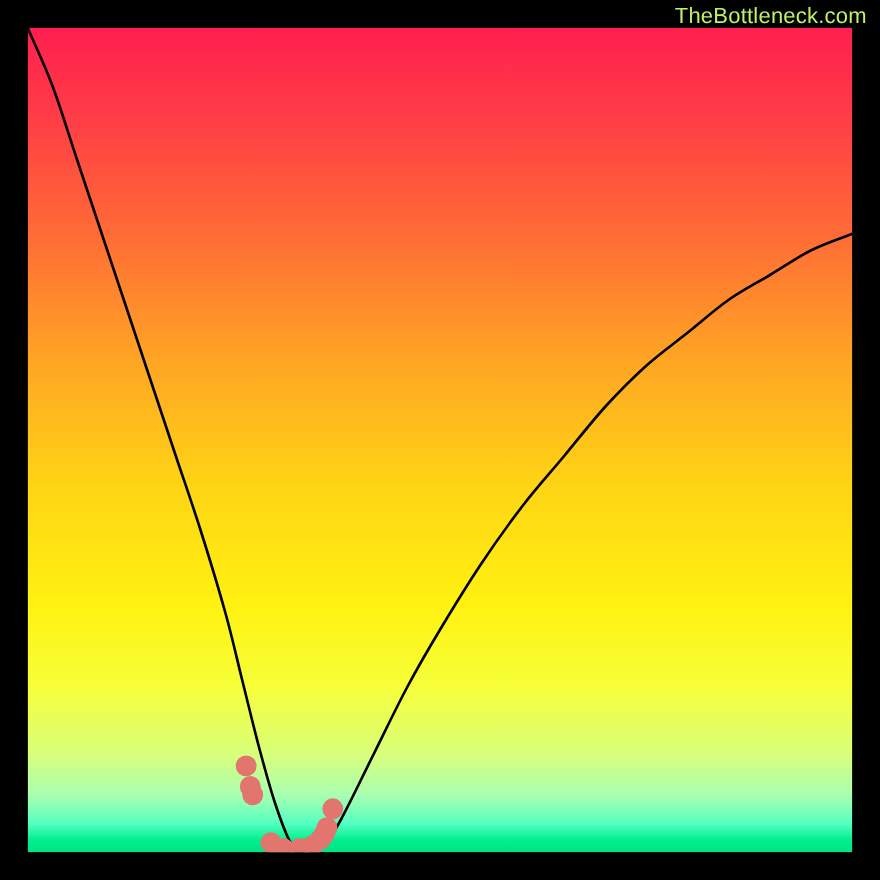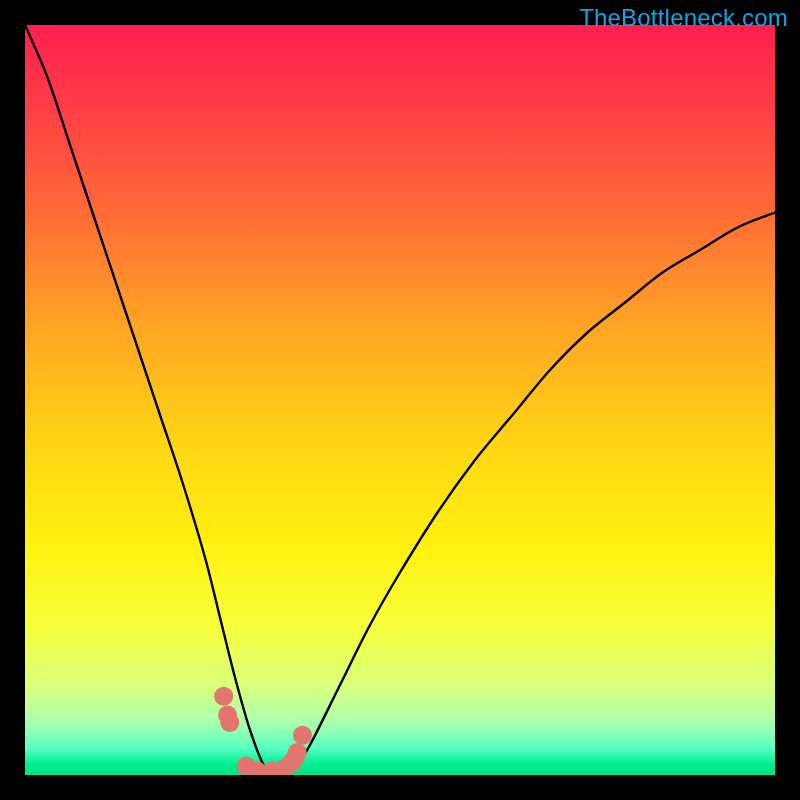--- a/index.html
+++ b/index.html
@@ -26,22 +26,22 @@
     position: absolute;
     inset: 0;
     width: 100%;
     height: 100%;
   }
   .watermark {
     position: absolute;
     top: 4px;
     right: 12px;
     font-family: Arial, Helvetica, sans-serif;
-    font-size: 24px;
-    color: #0ea5e9;
+    font-size: 20px;
+    color: #bef264;
     font-weight: 500;
     letter-spacing: 0.2px;
   }
 </style>
 </head>
 <body>
 
 <div class="frame">
   <div class="plot-area">
     <svg class="gradient" viewBox="0 0 750 750" preserveAspectRatio="none">

